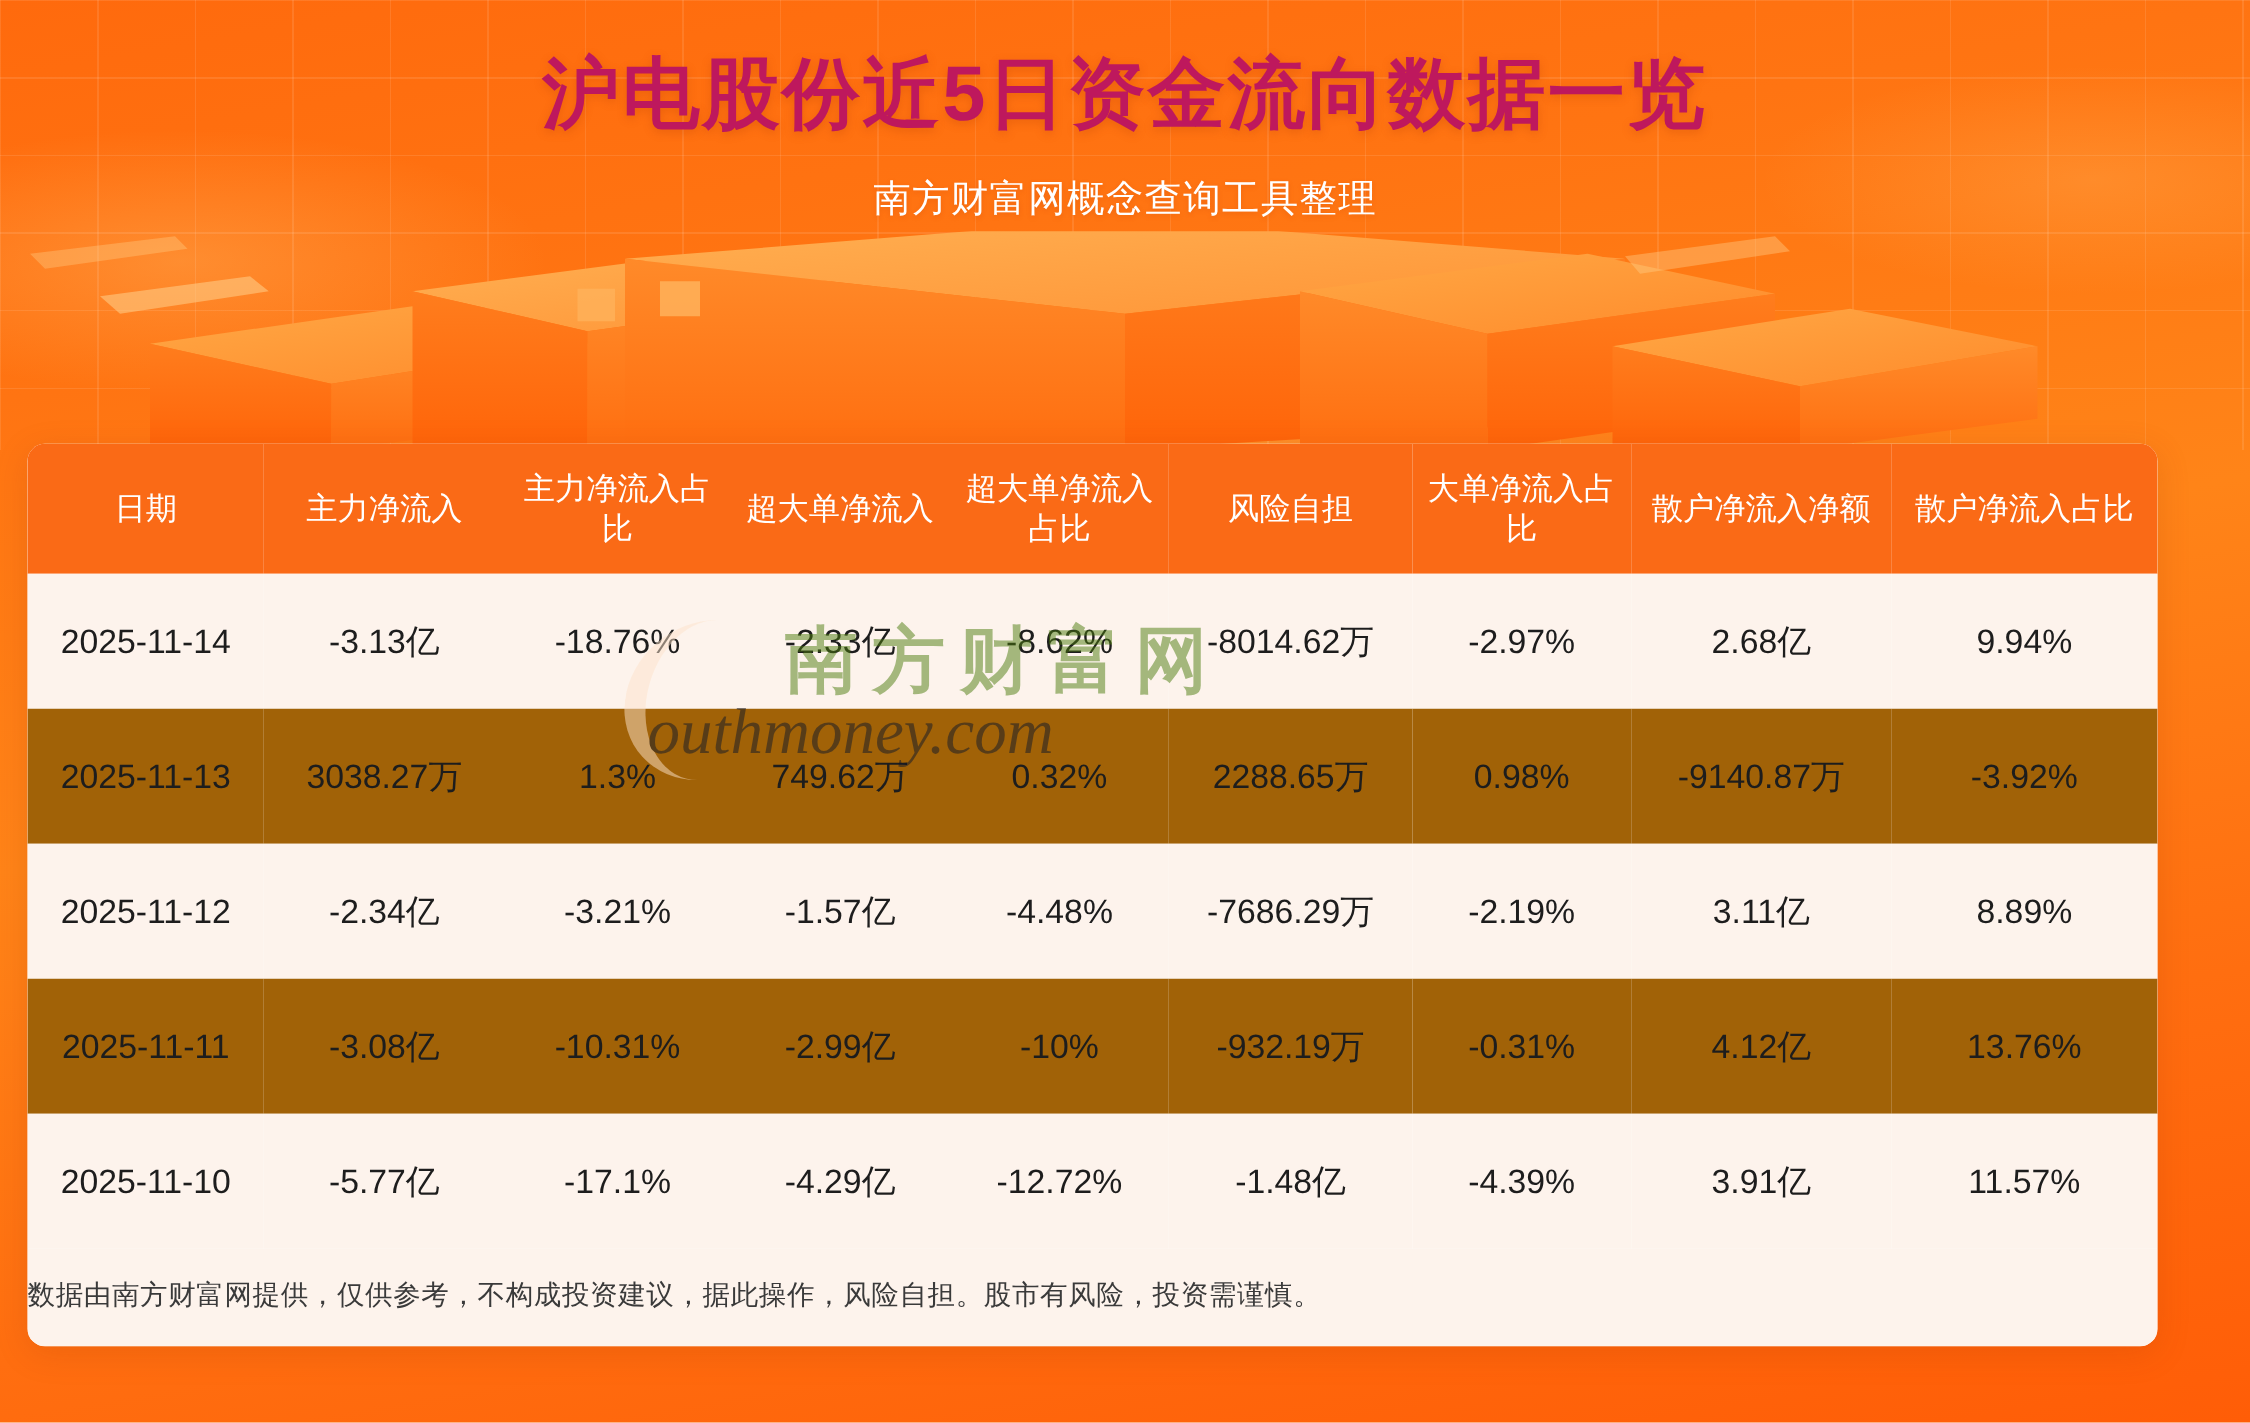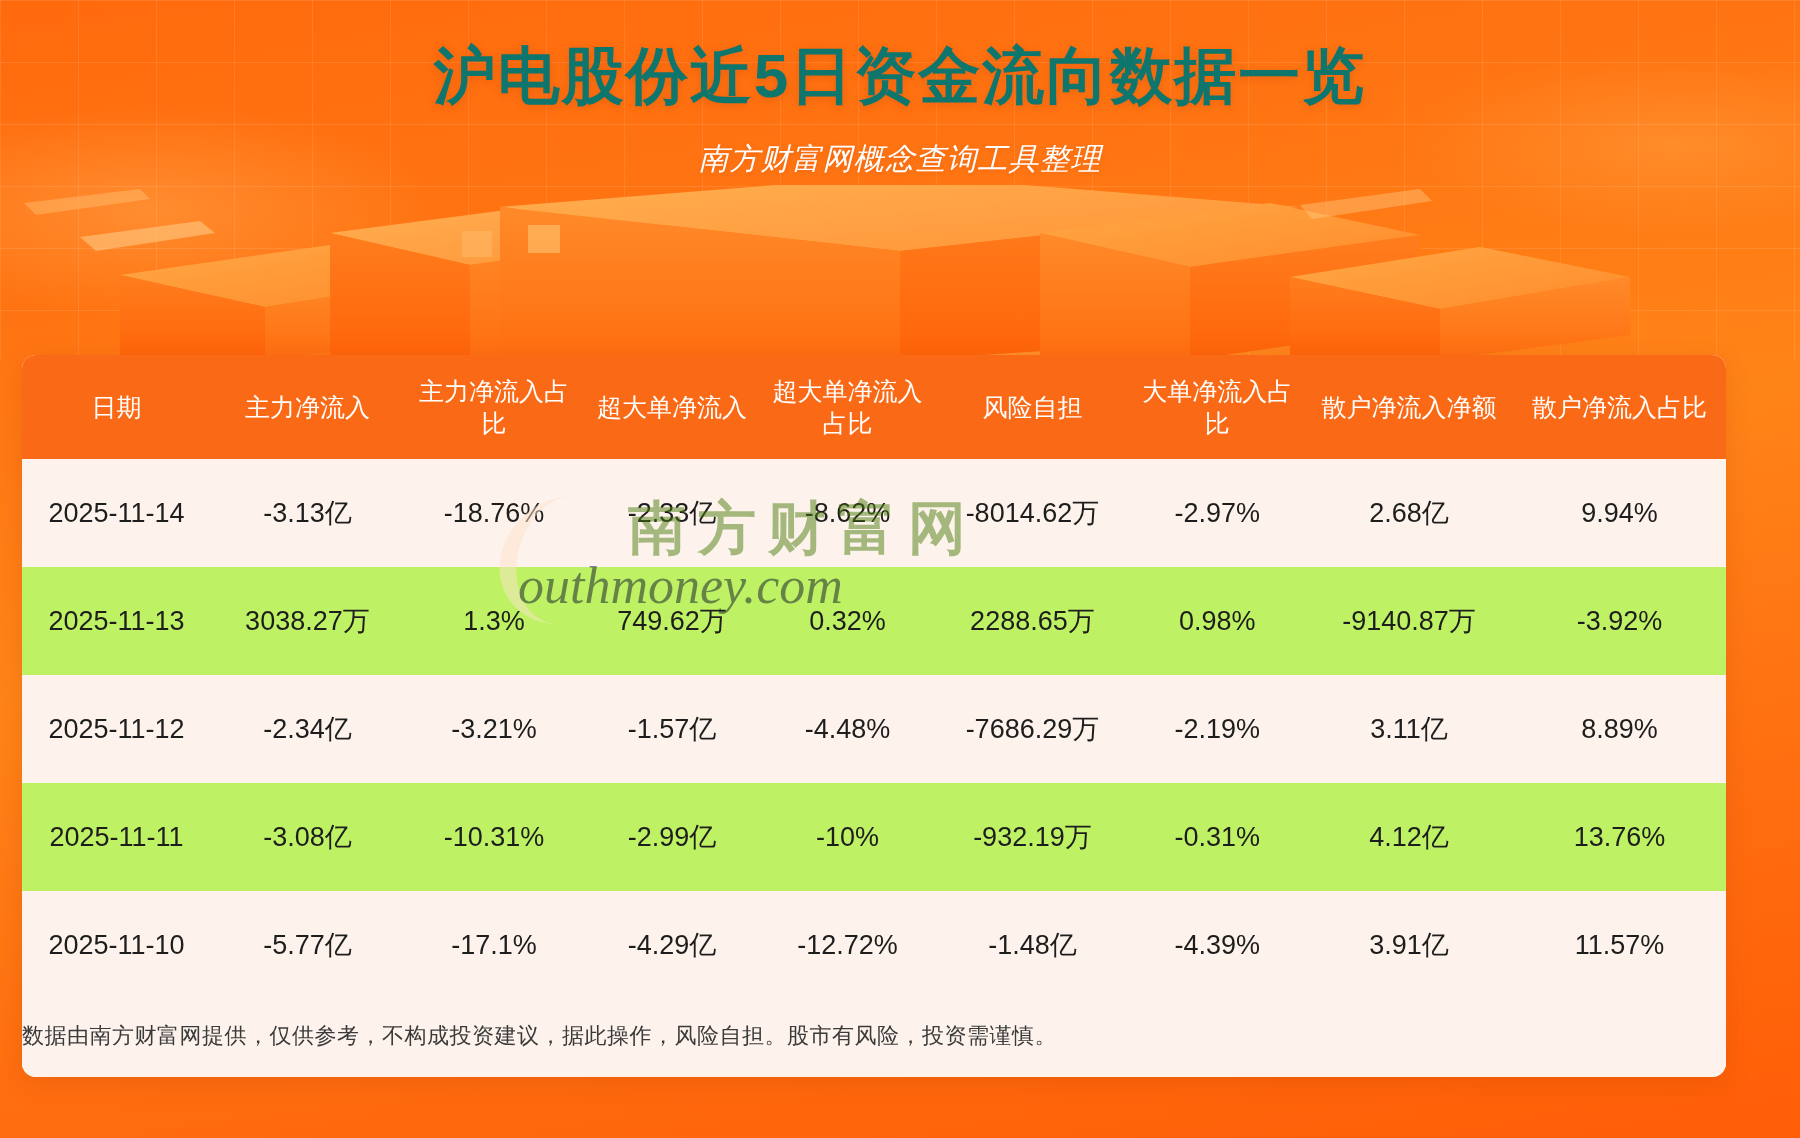--- a/index.html
+++ b/index.html
@@ -42,32 +42,31 @@
   .hero-text {
     position: absolute;
     left: 0; top: 0; width: 1800px;
     text-align: center;
     z-index: 6;
   }
   .title {
     margin-top: 40px;
     font-size: 62px;
     font-weight: bold;
-    color: #0f766e;
+    color: #be185d;
     letter-spacing: 2px;
     text-shadow: 0 2px 8px rgba(180,60,0,0.28);
     line-height: 1.15;
   }
   .subtitle {
     margin-top: 28px;
     font-size: 30px;
     color: #ffffff;
     letter-spacing: 1px;
     text-shadow: 0 1px 4px rgba(180,60,0,0.22);
-    font-style: italic;
   }
 
   
   .card {
     position: absolute;
     left: 22px;
     top: 355px;
     width: 1704px;
     background: #ffffff;
     border-radius: 14px;
@@ -91,21 +90,21 @@
   tbody td {
     font-size: 27px;
     color: #1d1d1d;
     text-align: center;
     padding: 12px 4px;
     height: 108px;
     vertical-align: middle;
     white-space: nowrap;
   }
   tbody tr.odd  td { background: #fdf3ec; }
-  tbody tr.even td { background: #bef264; }
+  tbody tr.even td { background: #a16207; }
 
   
   col.c0 { width: 11.1%; }
   col.c1 { width: 11.3%; }
   col.c2 { width: 10.6%; }
   col.c3 { width: 10.3%; }
   col.c4 { width: 10.3%; }
   col.c5 { width: 11.4%; }
   col.c6 { width: 10.3%; }
   col.c7 { width: 12.2%; }

